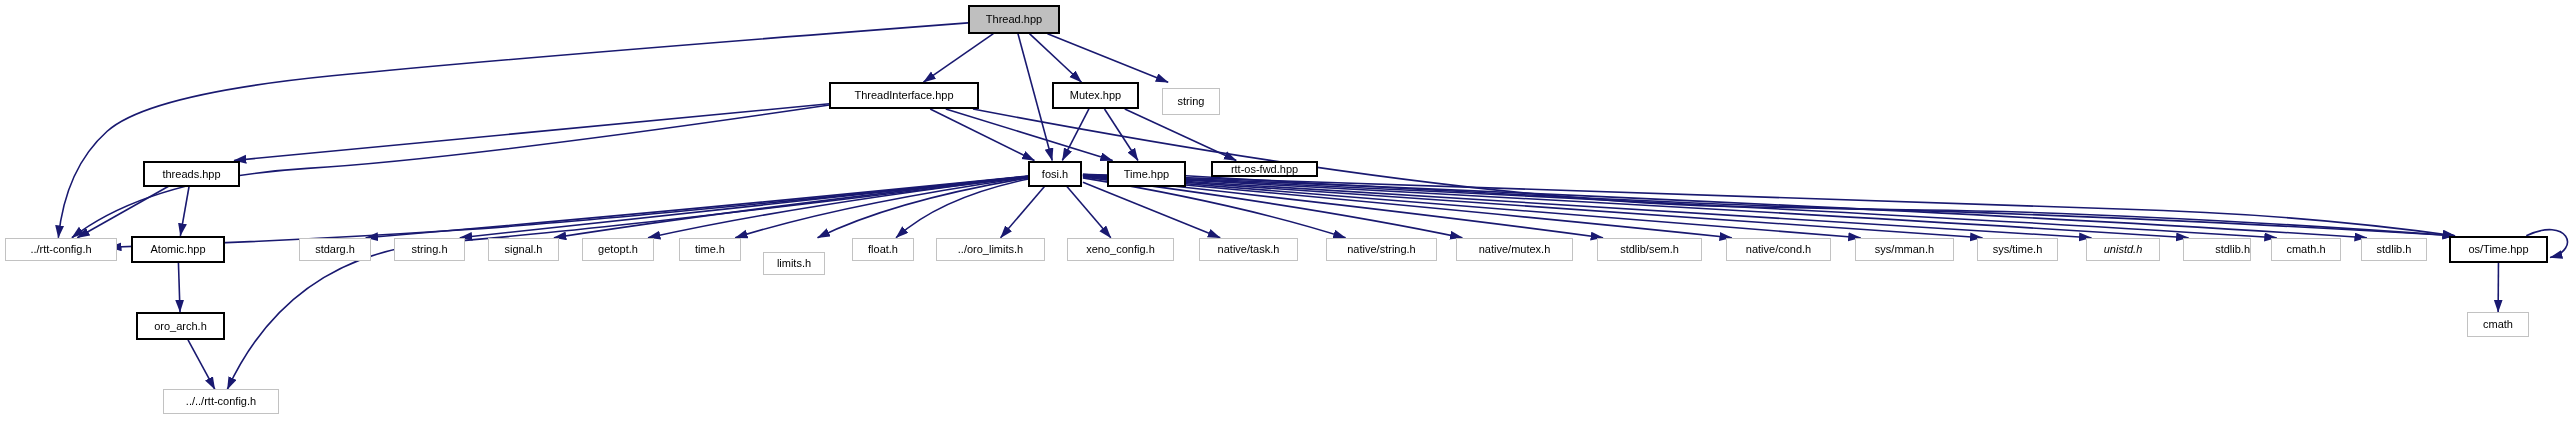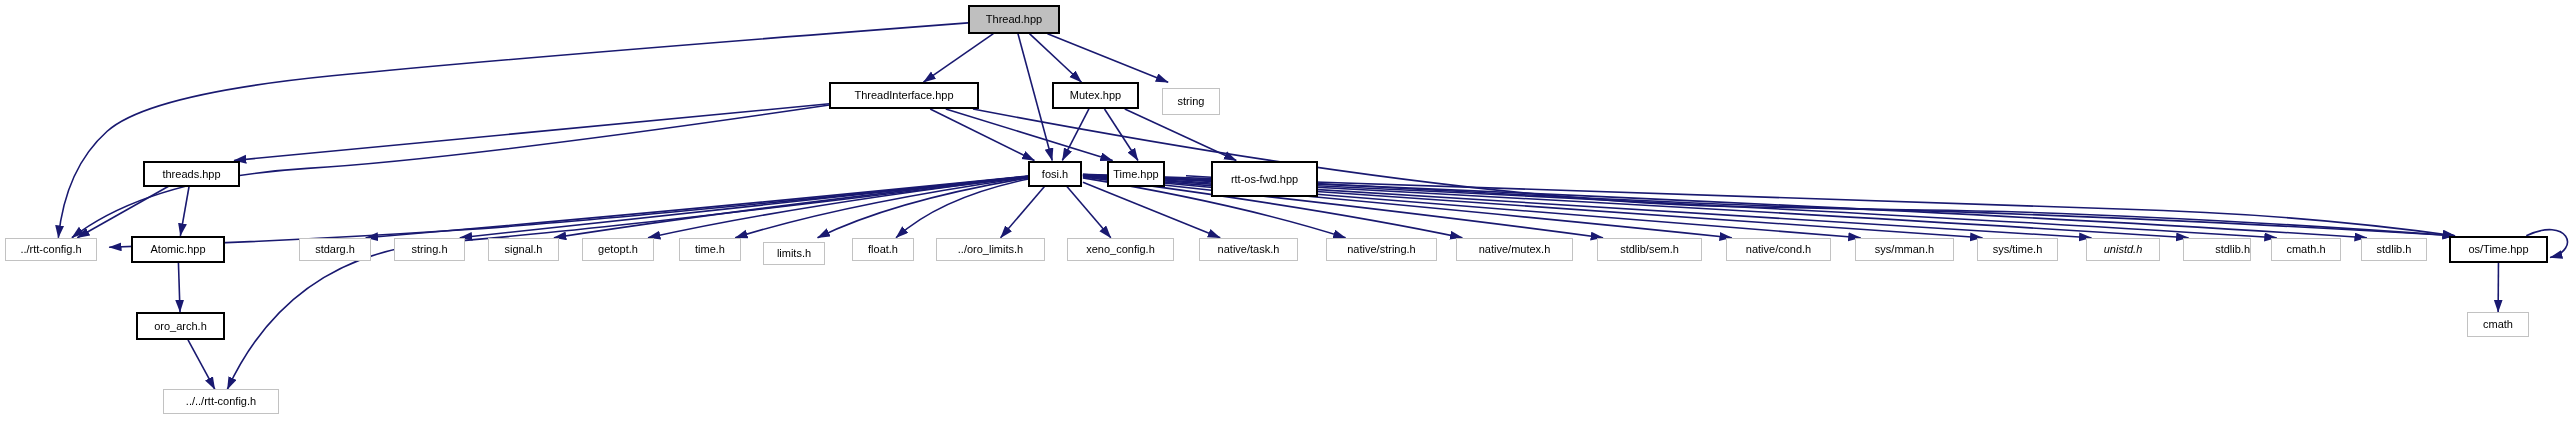--- a/index.html
+++ b/index.html
@@ -82,48 +82,48 @@
       </div>
       <div class="node ext" style="left: 1162px; top: 82px; width: 58px; height: 27px; margin-top: 6px;">
         <span>string</span>
       </div>
       <div class="node doc" style="left: 143px; top: 161px; width: 97px; height: 26px;">
         <span>threads.hpp</span>
       </div>
       <div class="node doc" style="left: 1028px; top: 161px; width: 54px; height: 26px;">
         <span>fosi.h</span>
       </div>
-      <div class="node doc" style="left: 1107px; top: 161px; width: 58px; height: 26px;">
+      <div class="node doc" style="left: 1107px; top: 161px; width: 79px; height: 26px;">
         <span>Time.hpp</span>
       </div>
-      <div class="node doc" style="left: 1211px; top: 161px; width: 107px; height: 36px;">
+      <div class="node doc" style="left: 1211px; top: 161px; width: 107px; height: 16px;">
         <span>rtt-os-fwd.hpp</span>
       </div>
-      <div class="node ext" style="left: 5px; top: 238px; width: 92px; height: 23px;">
+      <div class="node ext" style="left: 5px; top: 238px; width: 112px; height: 23px;">
         <span>../rtt-config.h</span>
       </div>
       <div class="node doc" style="left: 131px; top: 236px; width: 94px; height: 27px;">
         <span>Atomic.hpp</span>
       </div>
       <div class="node ext" style="left: 299px; top: 238px; width: 72px; height: 23px;">
         <span>stdarg.h</span>
       </div>
       <div class="node ext" style="left: 394px; top: 238px; width: 71px; height: 23px;">
         <span>string.h</span>
       </div>
       <div class="node ext" style="left: 488px; top: 238px; width: 71px; height: 23px;">
         <span>signal.h</span>
       </div>
       <div class="node ext" style="left: 582px; top: 238px; width: 72px; height: 23px;">
         <span>getopt.h</span>
       </div>
       <div class="node ext" style="left: 679px; top: 238px; width: 62px; height: 23px;">
         <span>time.h</span>
       </div>
-      <div class="node ext" style="left: 763px; top: 242px; width: 62px; height: 23px;">
+      <div class="node ext" style="left: 763px; top: 252px; width: 62px; height: 23px;">
         <span>limits.h</span>
       </div>
       <div class="node ext" style="left: 852px; top: 238px; width: 62px; height: 23px;">
         <span>float.h</span>
       </div>
       <div class="node ext" style="left: 936px; top: 238px; width: 109px; height: 23px;">
         <span>../oro_limits.h</span>
       </div>
       <div class="node ext" style="left: 1067px; top: 238px; width: 107px; height: 23px;">
         <span>xeno_config.h</span>

